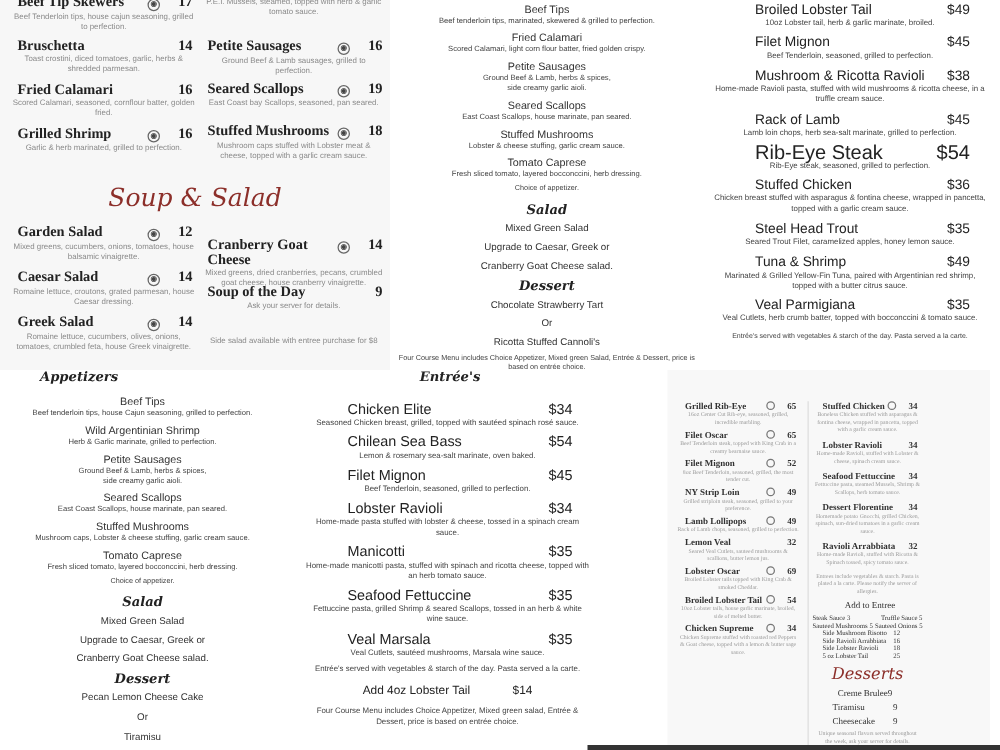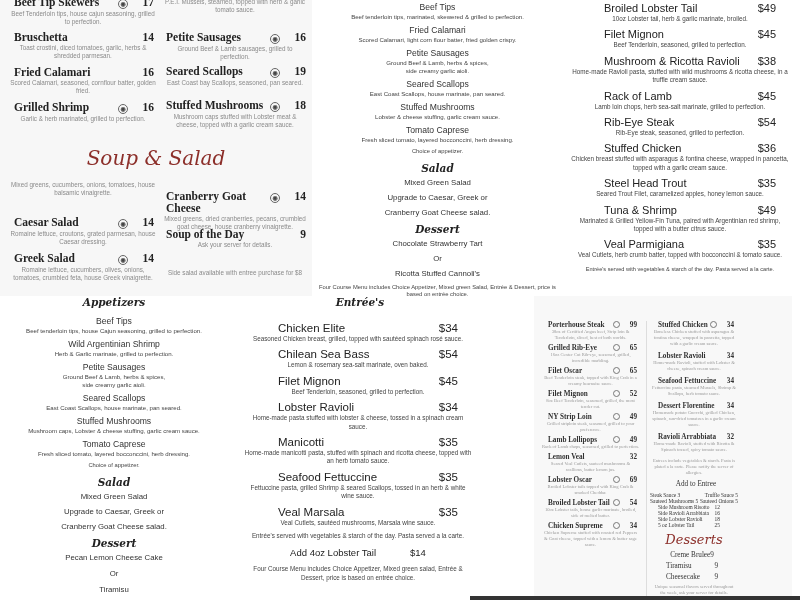--- a/index.html
+++ b/index.html
@@ -106,20 +106,25 @@
           <span class="name">Stuffed Mushrooms</span>
           <span class="veg">◉</span>
           <span class="price">18</span>
         </div>
         <div class="s-desc">Mushroom caps stuffed with Lobster meat &amp; cheese, topped with a garlic cream sauce.</div>
       </div>
     </div>
   <div class="s-section script-title" style="top:146px;">Soup &amp; Salad</div>
   <div id="serif-salads-left">
       <div class="s-item" style="left:8px;top:180px;">
+        <div class="s-head">
+          <span class="name">Garden Salad</span>
+          <span class="veg">◉</span>
+          <span class="price">12</span>
+        </div>
         <div class="s-desc">Mixed greens, cucumbers, onions, tomatoes, house balsamic vinaigrette.</div>
       </div>
       <div class="s-item" style="left:8px;top:216px;">
         <div class="s-head">
           <span class="name">Caesar Salad</span>
           <span class="veg">◉</span>
           <span class="price">14</span>
         </div>
         <div class="s-desc">Romaine lettuce, croutons, grated parmesan, house Caesar dressing.</div>
       </div>
@@ -217,21 +222,21 @@
         <div class="e-desc">Home-made Ravioli pasta, stuffed with wild mushrooms &amp; ricotta cheese, in a truffle cream sauce.</div>
       </div>
       <div style="margin-bottom:5px;">
         <div class="e-row" style="padding:0 14px 0 34px;font-size:11px;">
           <span>Rack of Lamb</span>
           <span>$45</span>
         </div>
         <div class="e-desc">Lamb loin chops, herb sea-salt marinate, grilled to perfection.</div>
       </div>
       <div style="margin-bottom:5px;">
-        <div class="e-row" style="padding:0 14px 0 34px;font-size:11px;">
+        <div class="e-row" style="padding:0 14px 0 34px;font-size:16px;">
           <span>Rib-Eye Steak</span>
           <span>$54</span>
         </div>
         <div class="e-desc">Rib-Eye steak, seasoned, grilled to perfection.</div>
       </div>
       <div style="margin-bottom:5px;">
         <div class="e-row" style="padding:0 14px 0 34px;font-size:11px;">
           <span>Stuffed Chicken</span>
           <span>$36</span>
         </div>
@@ -256,21 +261,21 @@
           <span>Veal Parmigiana</span>
           <span>$35</span>
         </div>
         <div class="e-desc">Veal Cutlets, herb crumb batter, topped with bocconccini &amp; tomato sauce.</div>
       </div>
       <div class="e-desc" style="font-size:5.6px;">Entrée's served with vegetables &amp; starch of the day. Pasta served a la carte.</div>
     </div>
 </div>
 
 <div class="panel" id="p-prix">
-  <div style="position:absolute;left:0;top:0;width:228px;text-align:center;" class="c-sec">Appetizers</div>
+  <div style="position:absolute;left:0;top:0;width:228px;padding-left:32px;" class="c-sec">Appetizers</div>
   <div id="pf-bot-left" style="position:absolute;left:0;top:20px;width:228px;">
       <div class="c-block" style="margin-bottom:4px;">
         <div class="c-name">Beef Tips</div>
         <div class="c-desc" style="white-space:pre-line;">Beef tenderloin tips, house Cajun seasoning, grilled to perfection.</div>
       </div>
       <div class="c-block" style="margin-bottom:4px;">
         <div class="c-name">Wild Argentinian Shrimp</div>
         <div class="c-desc" style="white-space:pre-line;">Herb &amp; Garlic marinate, grilled to perfection.</div>
       </div>
       <div class="c-block" style="margin-bottom:4px;">
@@ -358,28 +363,20 @@
       </div>
       <div class="e-desc">Four Course Menu includes Choice Appetizer, Mixed green salad, Entrée &amp; Dessert, price is based on entrée choice.</div>
     </div>
 </div>
 
 <div class="panel" id="p-small">
   <div class="sm-card" style="left:4px;top:0;width:258px;height:304px;"></div>
   <div id="sm-left" style="position:absolute;left:8px;top:25px;width:105px;">
       <div class="sm-item" style="margin-bottom:3px;">
         <div class="sm-head">
-          <span style="flex:1;text-align:left;">Porterhouse Steak</span>
-          <span class="veg"></span>
-          <span>99</span>
-        </div>
-        <div class="sm-desc">38oz of Certified Angus beef, Strip loin &amp; Tenderloin, sliced, best of both worlds.</div>
-      </div>
-      <div class="sm-item" style="margin-bottom:3px;">
-        <div class="sm-head">
           <span style="flex:1;text-align:left;">Grilled Rib-Eye</span>
           <span class="veg"></span>
           <span>65</span>
         </div>
         <div class="sm-desc">16oz Center Cut Rib-eye, seasoned, grilled, incredible marbling.</div>
       </div>
       <div class="sm-item" style="margin-bottom:3px;">
         <div class="sm-head">
           <span style="flex:1;text-align:left;">Filet Oscar</span>
           <span class="veg"></span>

